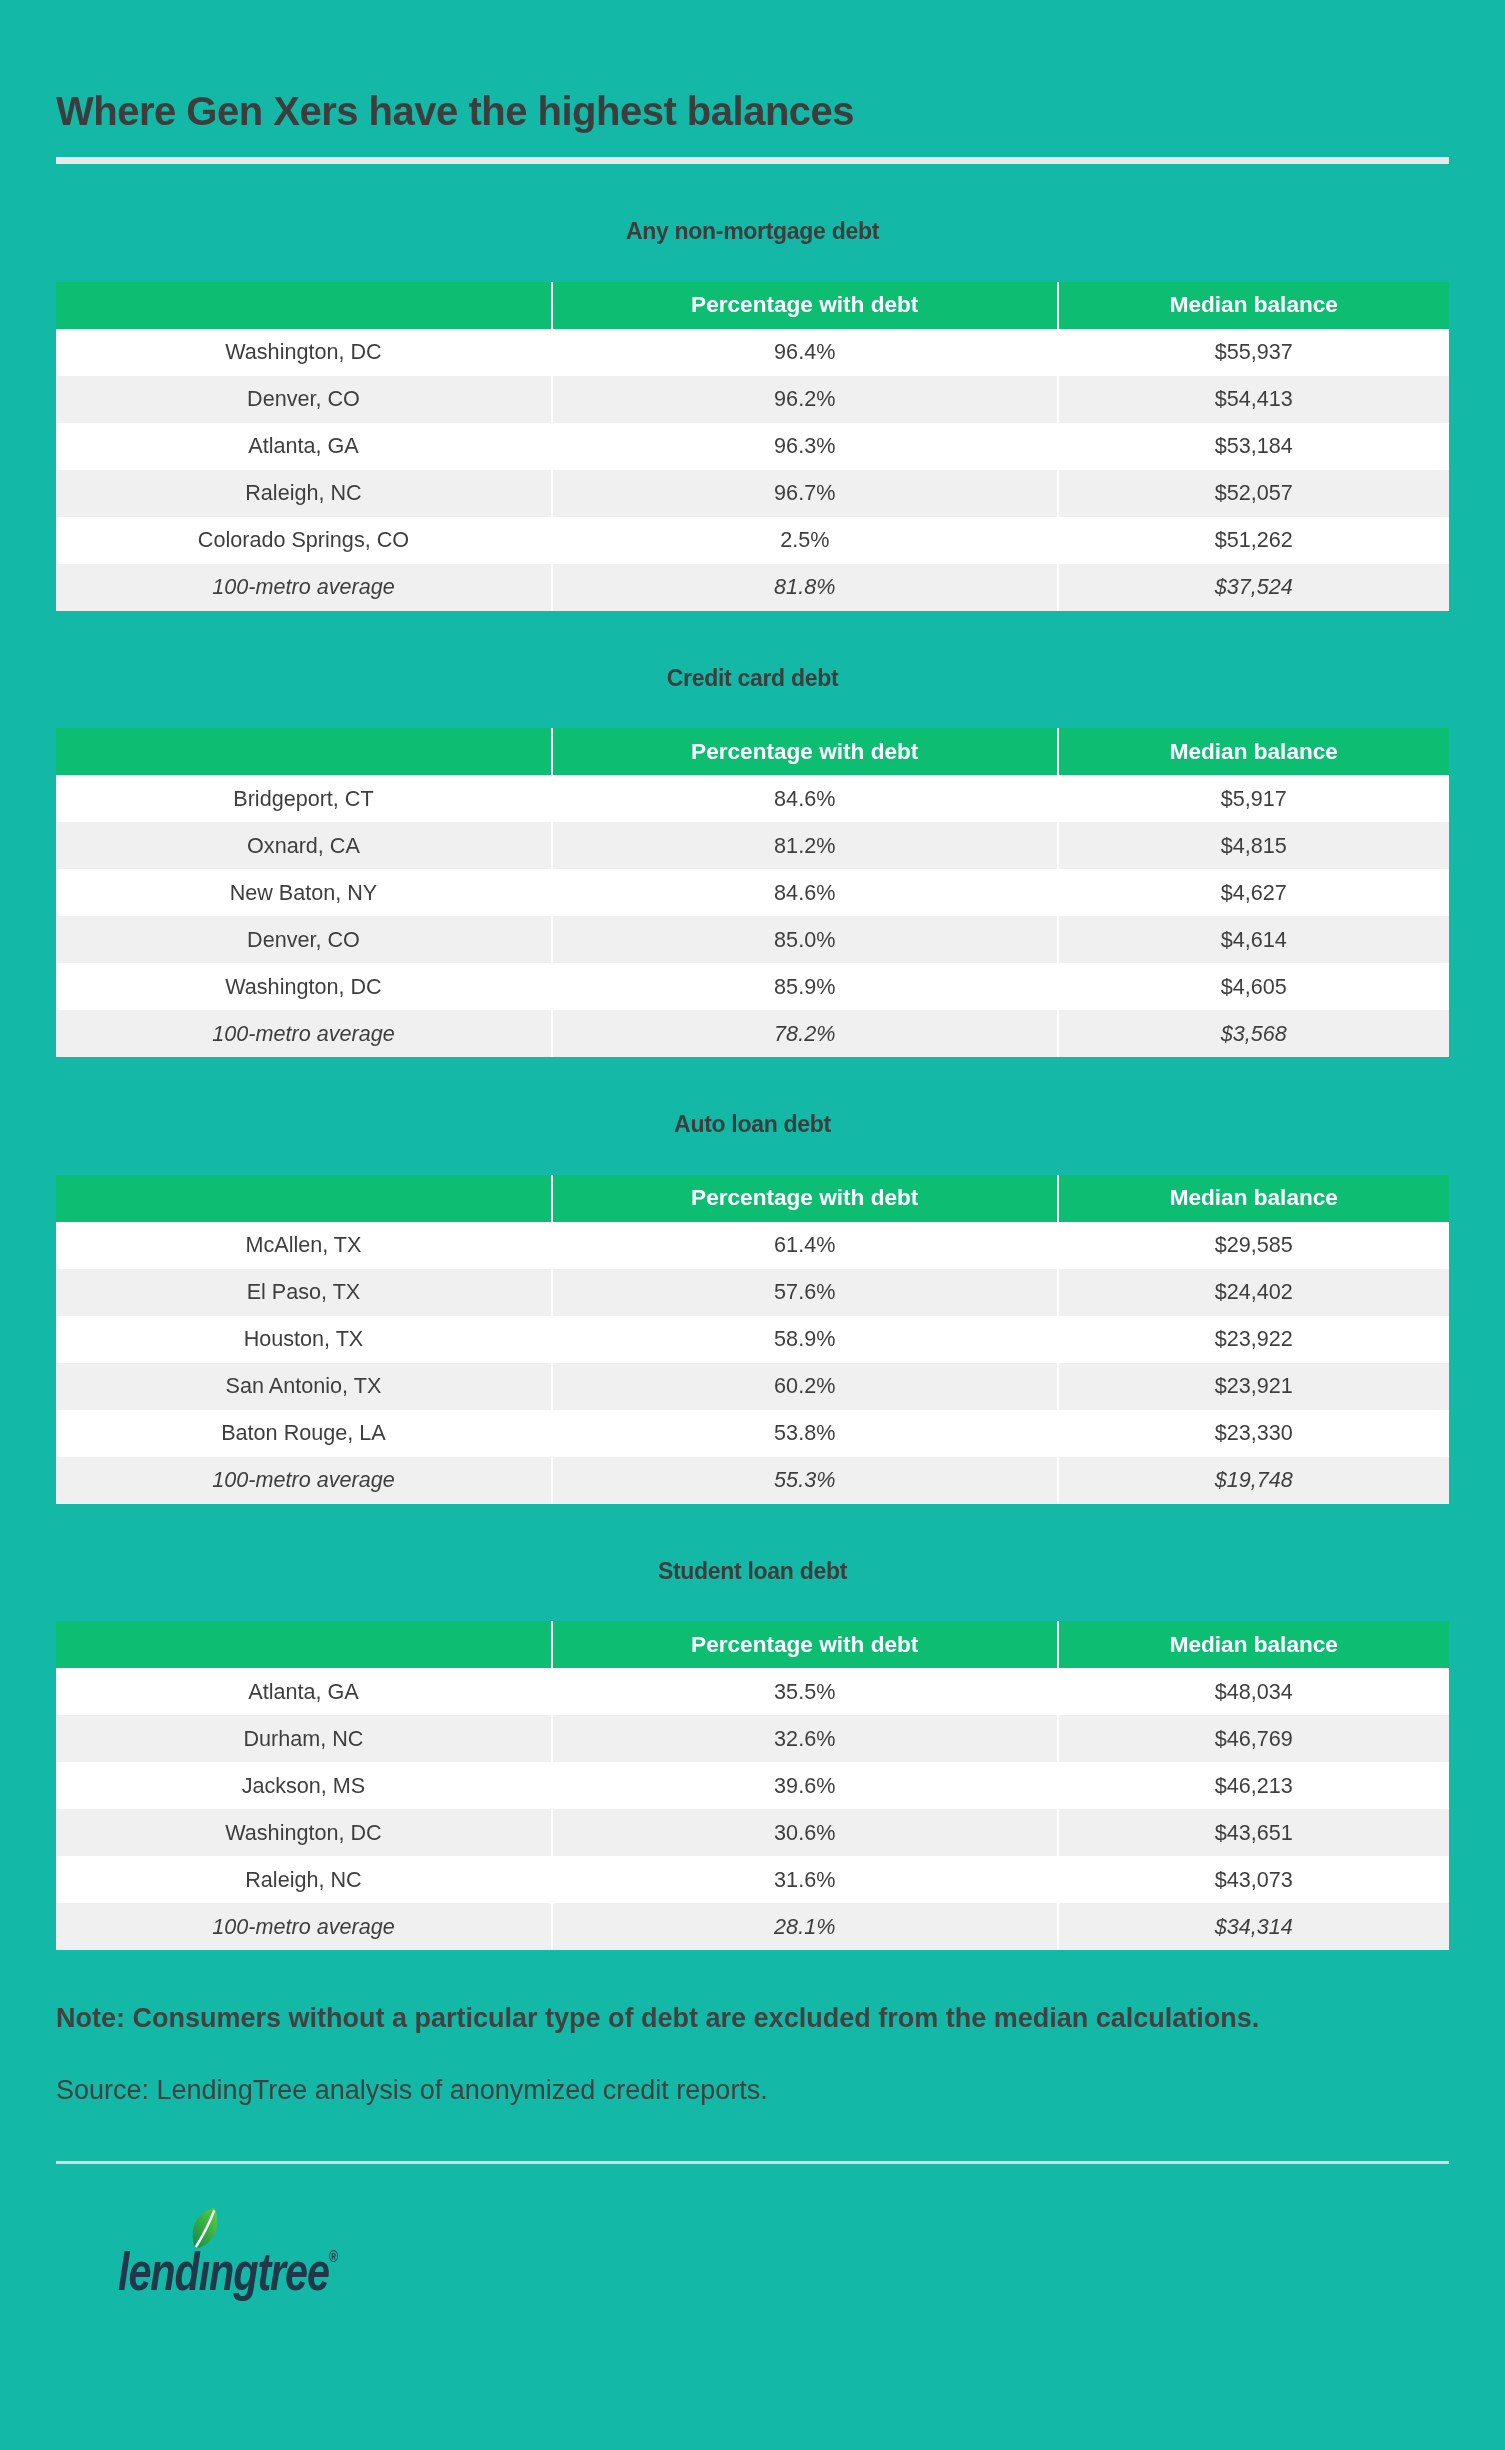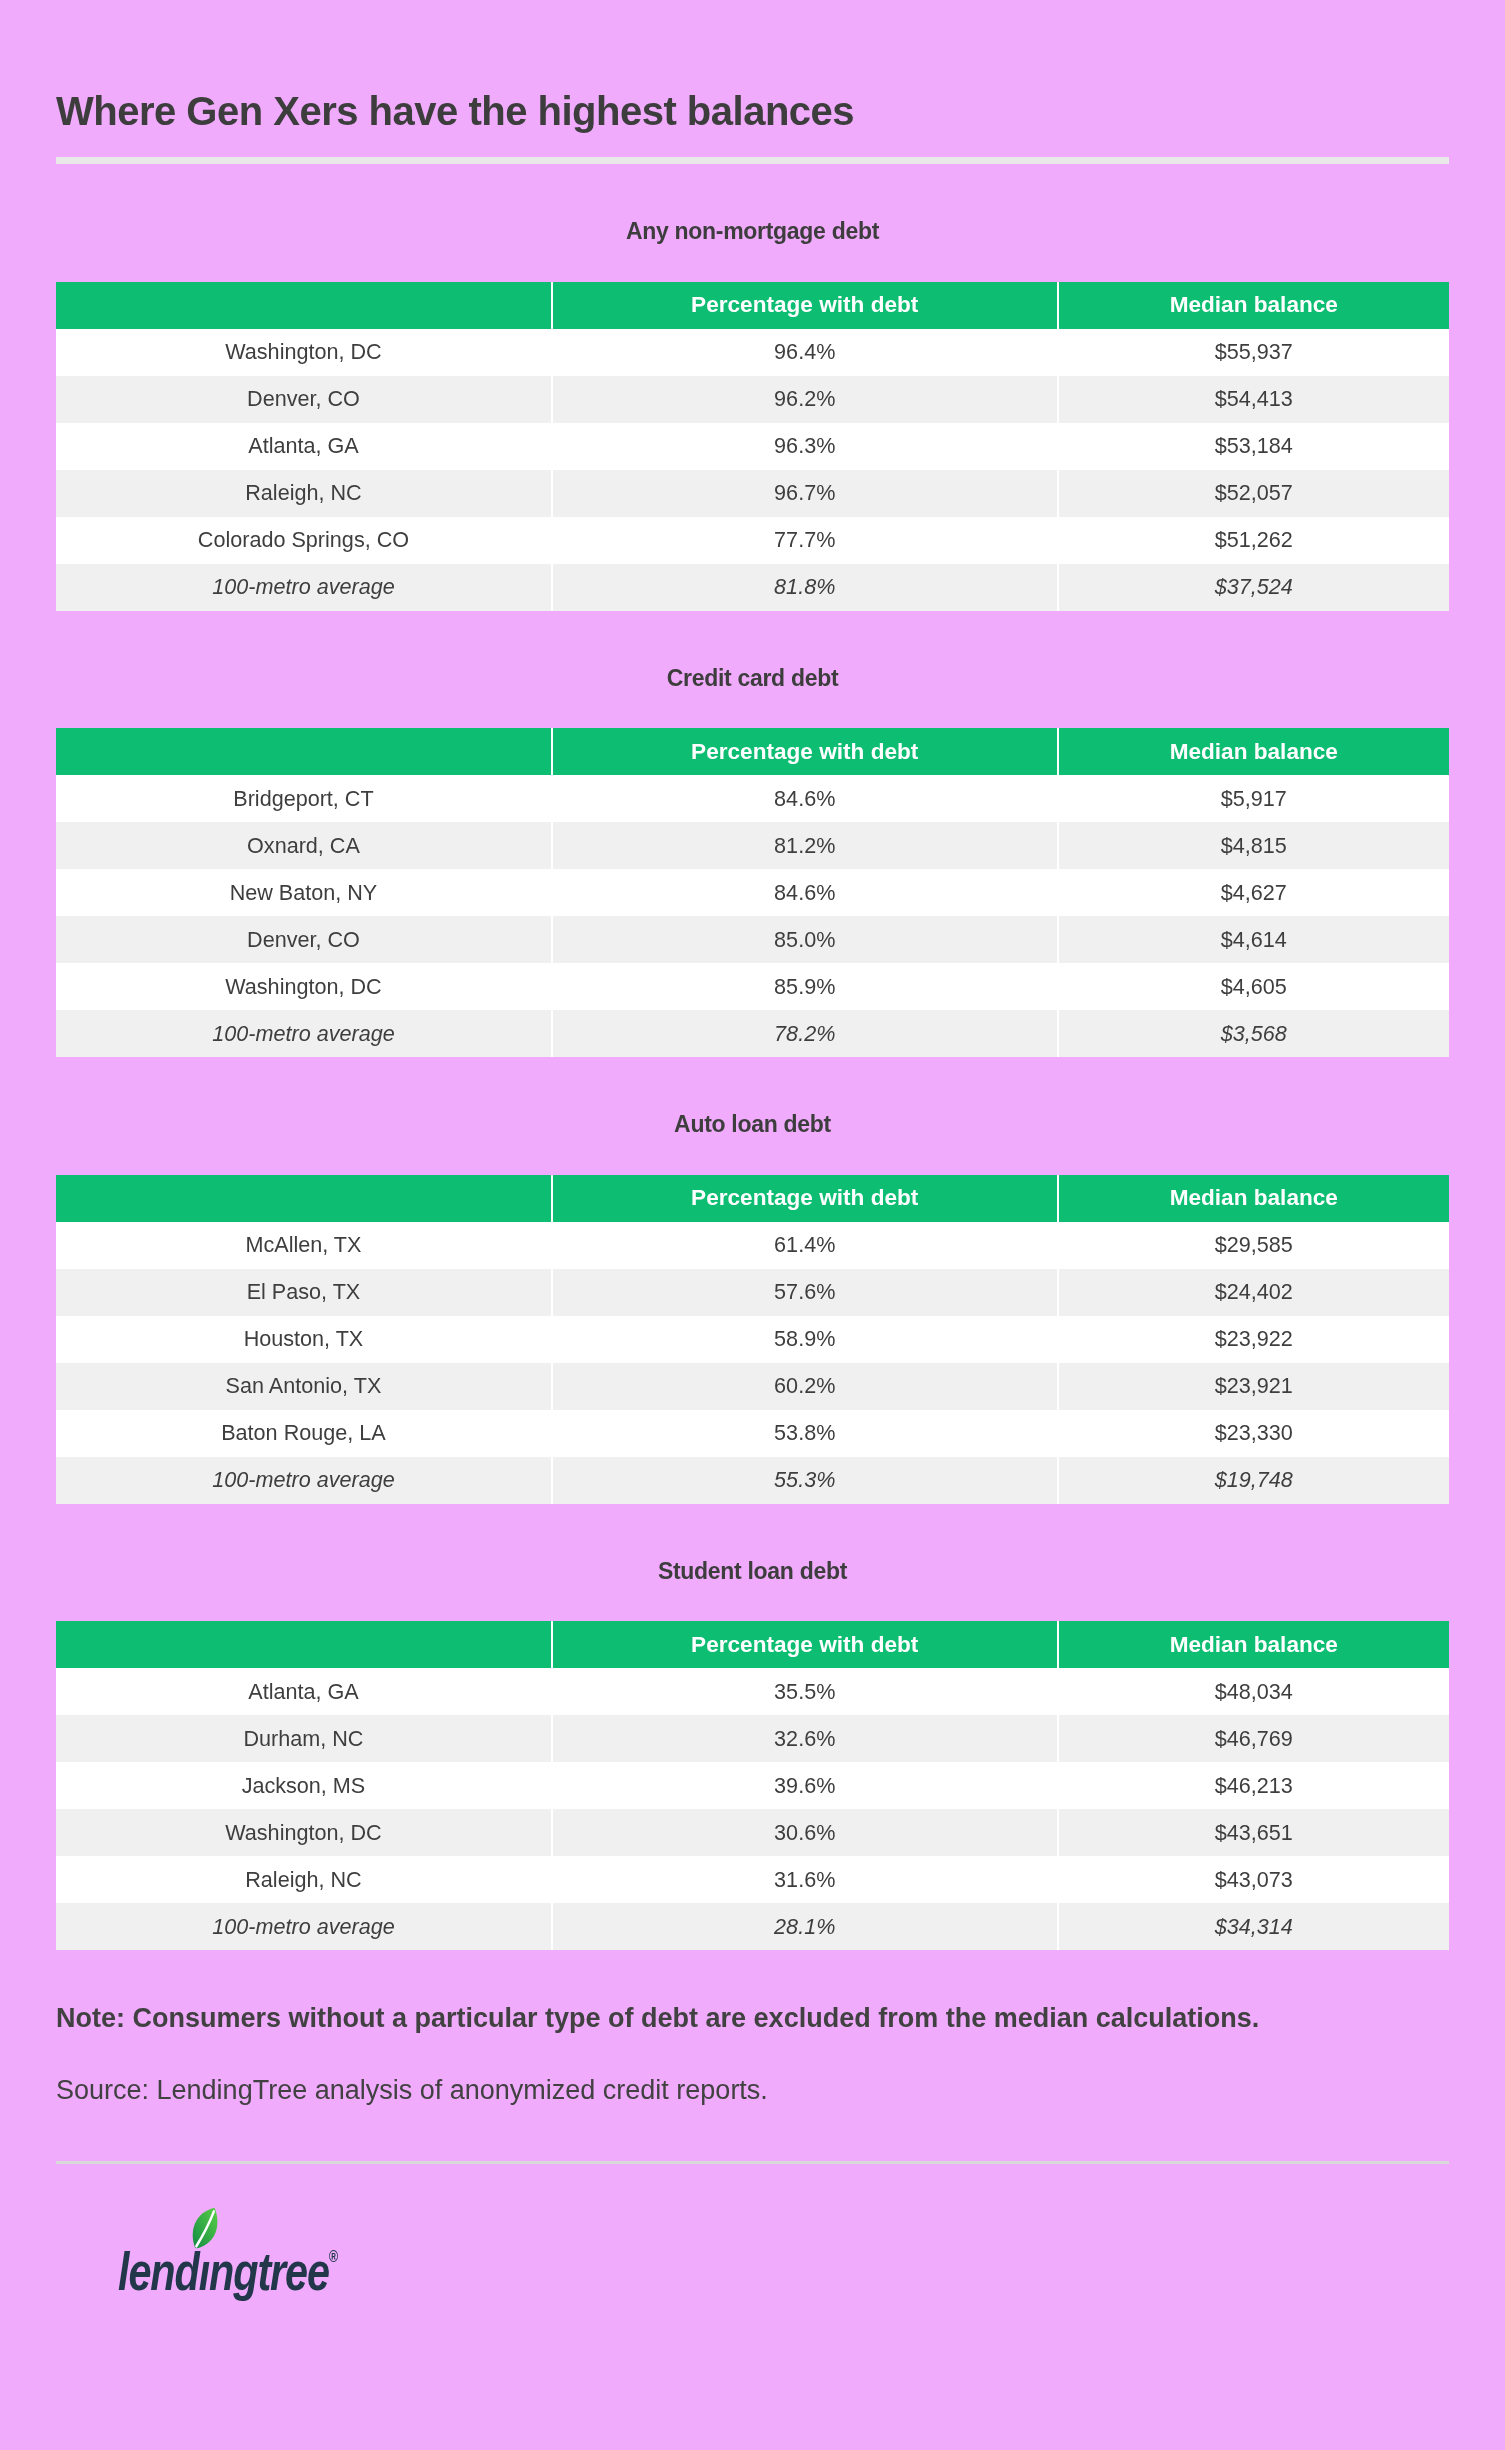--- a/index.html
+++ b/index.html
@@ -5,21 +5,21 @@
   * { box-sizing: border-box; }
   html, body { margin: 0; padding: 0; background: #ffffff; }
   body {
     font-family: "Liberation Sans", "DejaVu Sans", sans-serif;
     width: 1505px;
   }
   .page {
     width: 1505px;
     height: 2450px;
     padding: 0 56px;
-    background: #f0abfc;
+    background: #14b8a6;
     overflow: hidden;
   }
   h1.page-title {
     margin: 87px 0 0 0;
     font-size: 40px;
     line-height: 1.2;
     font-weight: 700;
     letter-spacing: -0.5px;
     color: #3d3d3d;
   }
@@ -161,21 +161,21 @@
         <td>96.3%</td>
         <td>$53,184</td>
       </tr>
       <tr>
         <td>Raleigh, NC</td>
         <td>96.7%</td>
         <td>$52,057</td>
       </tr>
       <tr>
         <td>Colorado Springs, CO</td>
-        <td>77.7%</td>
+        <td>2.5%</td>
         <td>$51,262</td>
       </tr>
       <tr>
         <td>100-metro average</td>
         <td>81.8%</td>
         <td>$37,524</td>
       </tr>
           </tbody>
     </table>
       </section>

